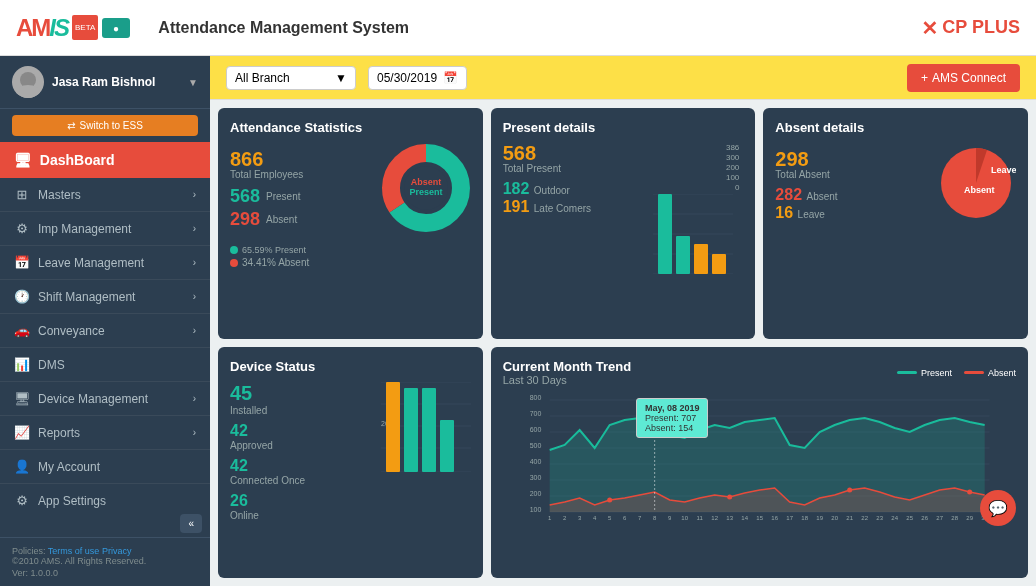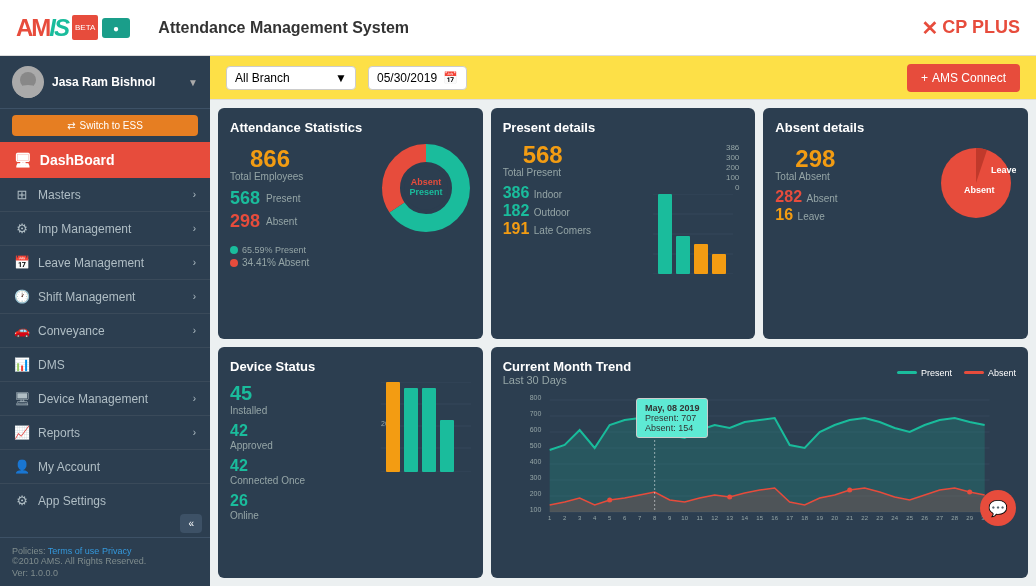--- a/index.html
+++ b/index.html
@@ -38,21 +38,21 @@
     .date-input { display: flex; align-items: center; gap: 6px; background: #fff; border: 1px solid #ccc; border-radius: 4px; padding: 4px 8px; font-size: 12px; }
     .ams-connect-btn { background: #e74c3c; color: #fff; border: none; border-radius: 4px; padding: 7px 14px; font-size: 12px; cursor: pointer; margin-left: auto; display: flex; align-items: center; gap: 4px; }
 
     
     .dashboard-grid { flex: 1; display: grid; grid-template-columns: 1fr 1fr 1fr; grid-template-rows: 1fr 1fr; gap: 8px; padding: 8px; overflow: hidden; }
     .card { background: #2c3e50; border-radius: 6px; padding: 12px; color: #fff; overflow: hidden; }
     .card-title { font-size: 13px; font-weight: 600; color: #fff; margin-bottom: 8px; }
     .card-wide { grid-column: span 2; }
 
     
-    .stat-main { font-size: 24px; font-weight: 700; color: #f39c12; line-height: 1; margin-left: 20px; }
+    .stat-main { font-size: 20px; font-weight: 700; color: #f39c12; line-height: 1; }
     .stat-label { font-size: 10px; color: #95a5a6; margin-bottom: 6px; }
     .stat-row { display: flex; align-items: center; gap: 6px; margin-bottom: 2px; }
     .stat-num { font-size: 18px; font-weight: 700; }
     .stat-num-green { color: #1abc9c; }
     .stat-num-red { color: #e74c3c; }
     .stat-text { font-size: 10px; color: #95a5a6; }
     .donut-legend { margin-top: 8px; font-size: 9px; }
     .legend-item { display: flex; align-items: center; gap: 4px; margin-top: 2px; }
     .legend-dot { width: 8px; height: 8px; border-radius: 50%; }
 
@@ -240,24 +240,20 @@
             </div>
           </div>
         </div>
 
         <div class="card">
           <div class="card-title">Present details</div>
           <div style="display:flex;gap:6px;">
             <div style="flex:1;">
               <div class="stat-main">568</div>
               <div class="stat-label">Total Present</div>
-              <div style="margin-top:4px;">
-                <span class="stat-num stat-num-green" style="font-size:16px;">386</span>
-                <span class="stat-text">Indoor</span>
-              </div>
               <div>
                 <span class="stat-num stat-num-green" style="font-size:16px;">182</span>
                 <span class="stat-text">Outdoor</span>
               </div>
               <div>
                 <span class="stat-num" style="font-size:16px;color:#f39c12;">191</span>
                 <span class="stat-text">Late Comers</span>
               </div>
             </div>
 

